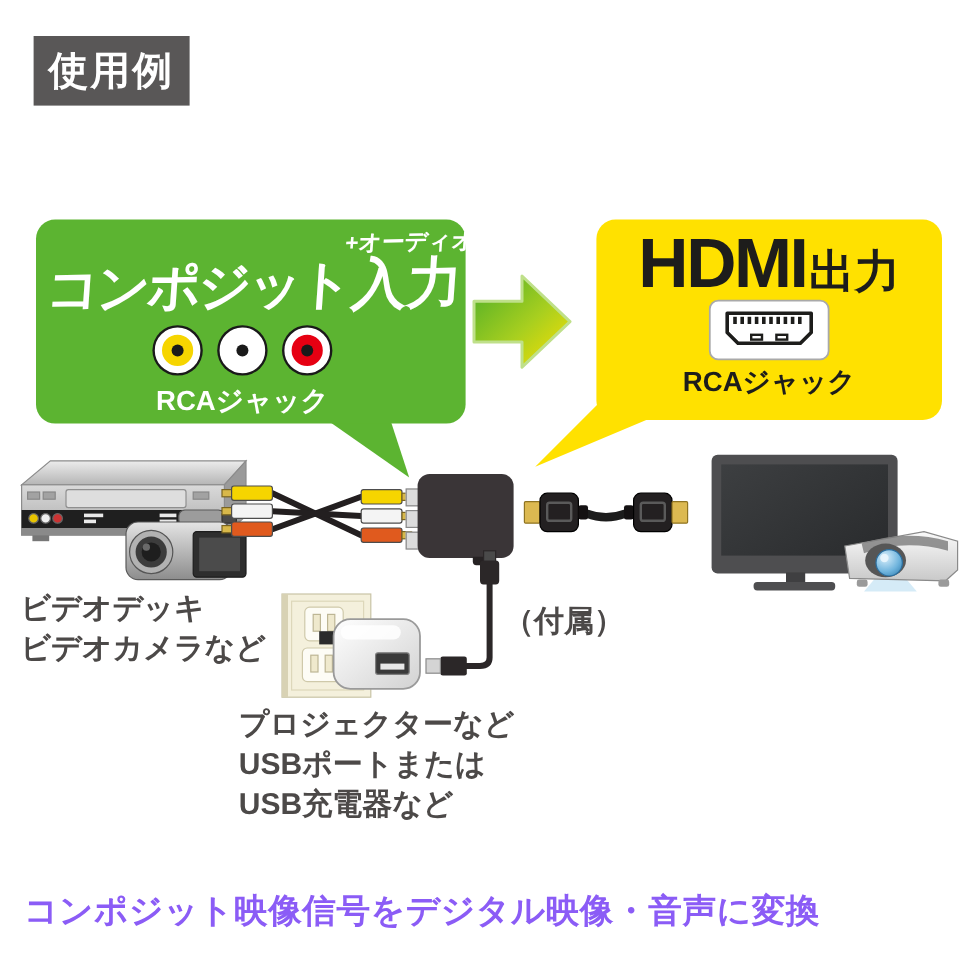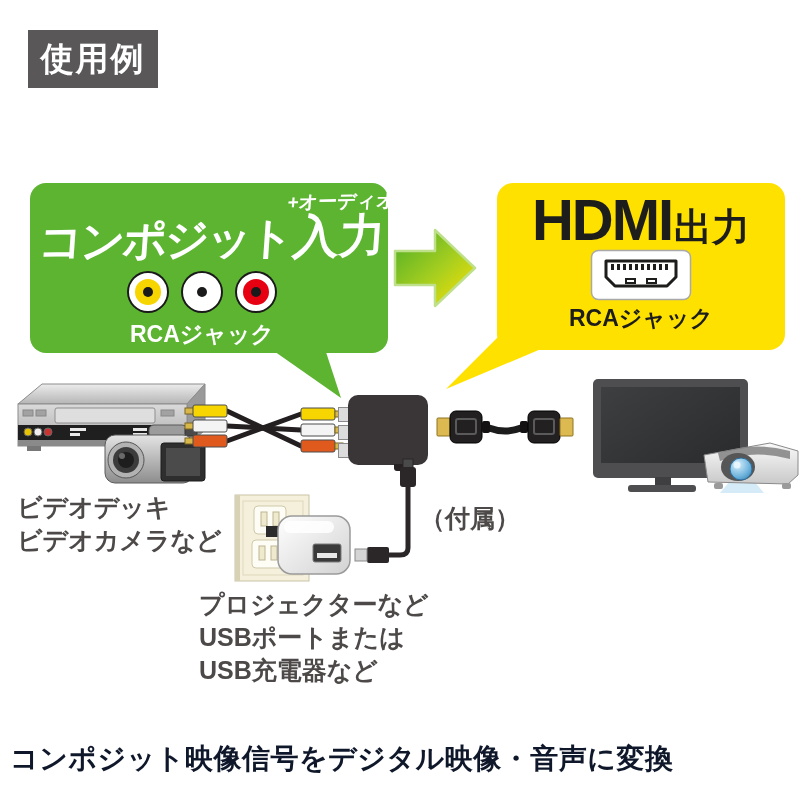--- a/index.html
+++ b/index.html
@@ -47,21 +47,21 @@
   .tv{left:593px;top:379px;width:155px;height:99px;background:#4e4e50;border-radius:5px;}
   .tvscreen{left:601px;top:387px;width:139px;height:76px;background:linear-gradient(145deg,#3d3f41,#292b2d);}
   .tvneck{left:655px;top:477px;width:16px;height:9px;background:#3f3f41;}
   .tvbase{left:628px;top:485px;width:68px;height:7px;background:#4e4e50;border-radius:3px;}
   
   .lbl{color:#4c4948;font-size:25px;font-weight:bold;line-height:1.32;white-space:nowrap;}
   .lbl.source{left:17px;top:491px;}
   .lbl.usb{left:420px;top:502px;}
   .lbl.display{left:592px;top:498px;}
   .lbl.power{left:199px;top:588px;}
-  .footer{left:10px;top:740px;color:#0f172a;font-size:28px;font-weight:bold;letter-spacing:0.5px;white-space:nowrap;}
+  .footer{left:20px;top:740px;color:#8b5cf6;font-size:28px;font-weight:bold;letter-spacing:0.5px;white-space:nowrap;}
 </style>
 </head>
 <body>
 
 <div id="stage">
 
   <svg class="abs overlay" width="800" height="800" viewBox="0 0 800 800">
     <polygon points="271,349 325,349 341,398" fill="#5cb431"></polygon>
     <polygon points="501,334 541,349 446,389" fill="#ffe100"></polygon>
   </svg>

